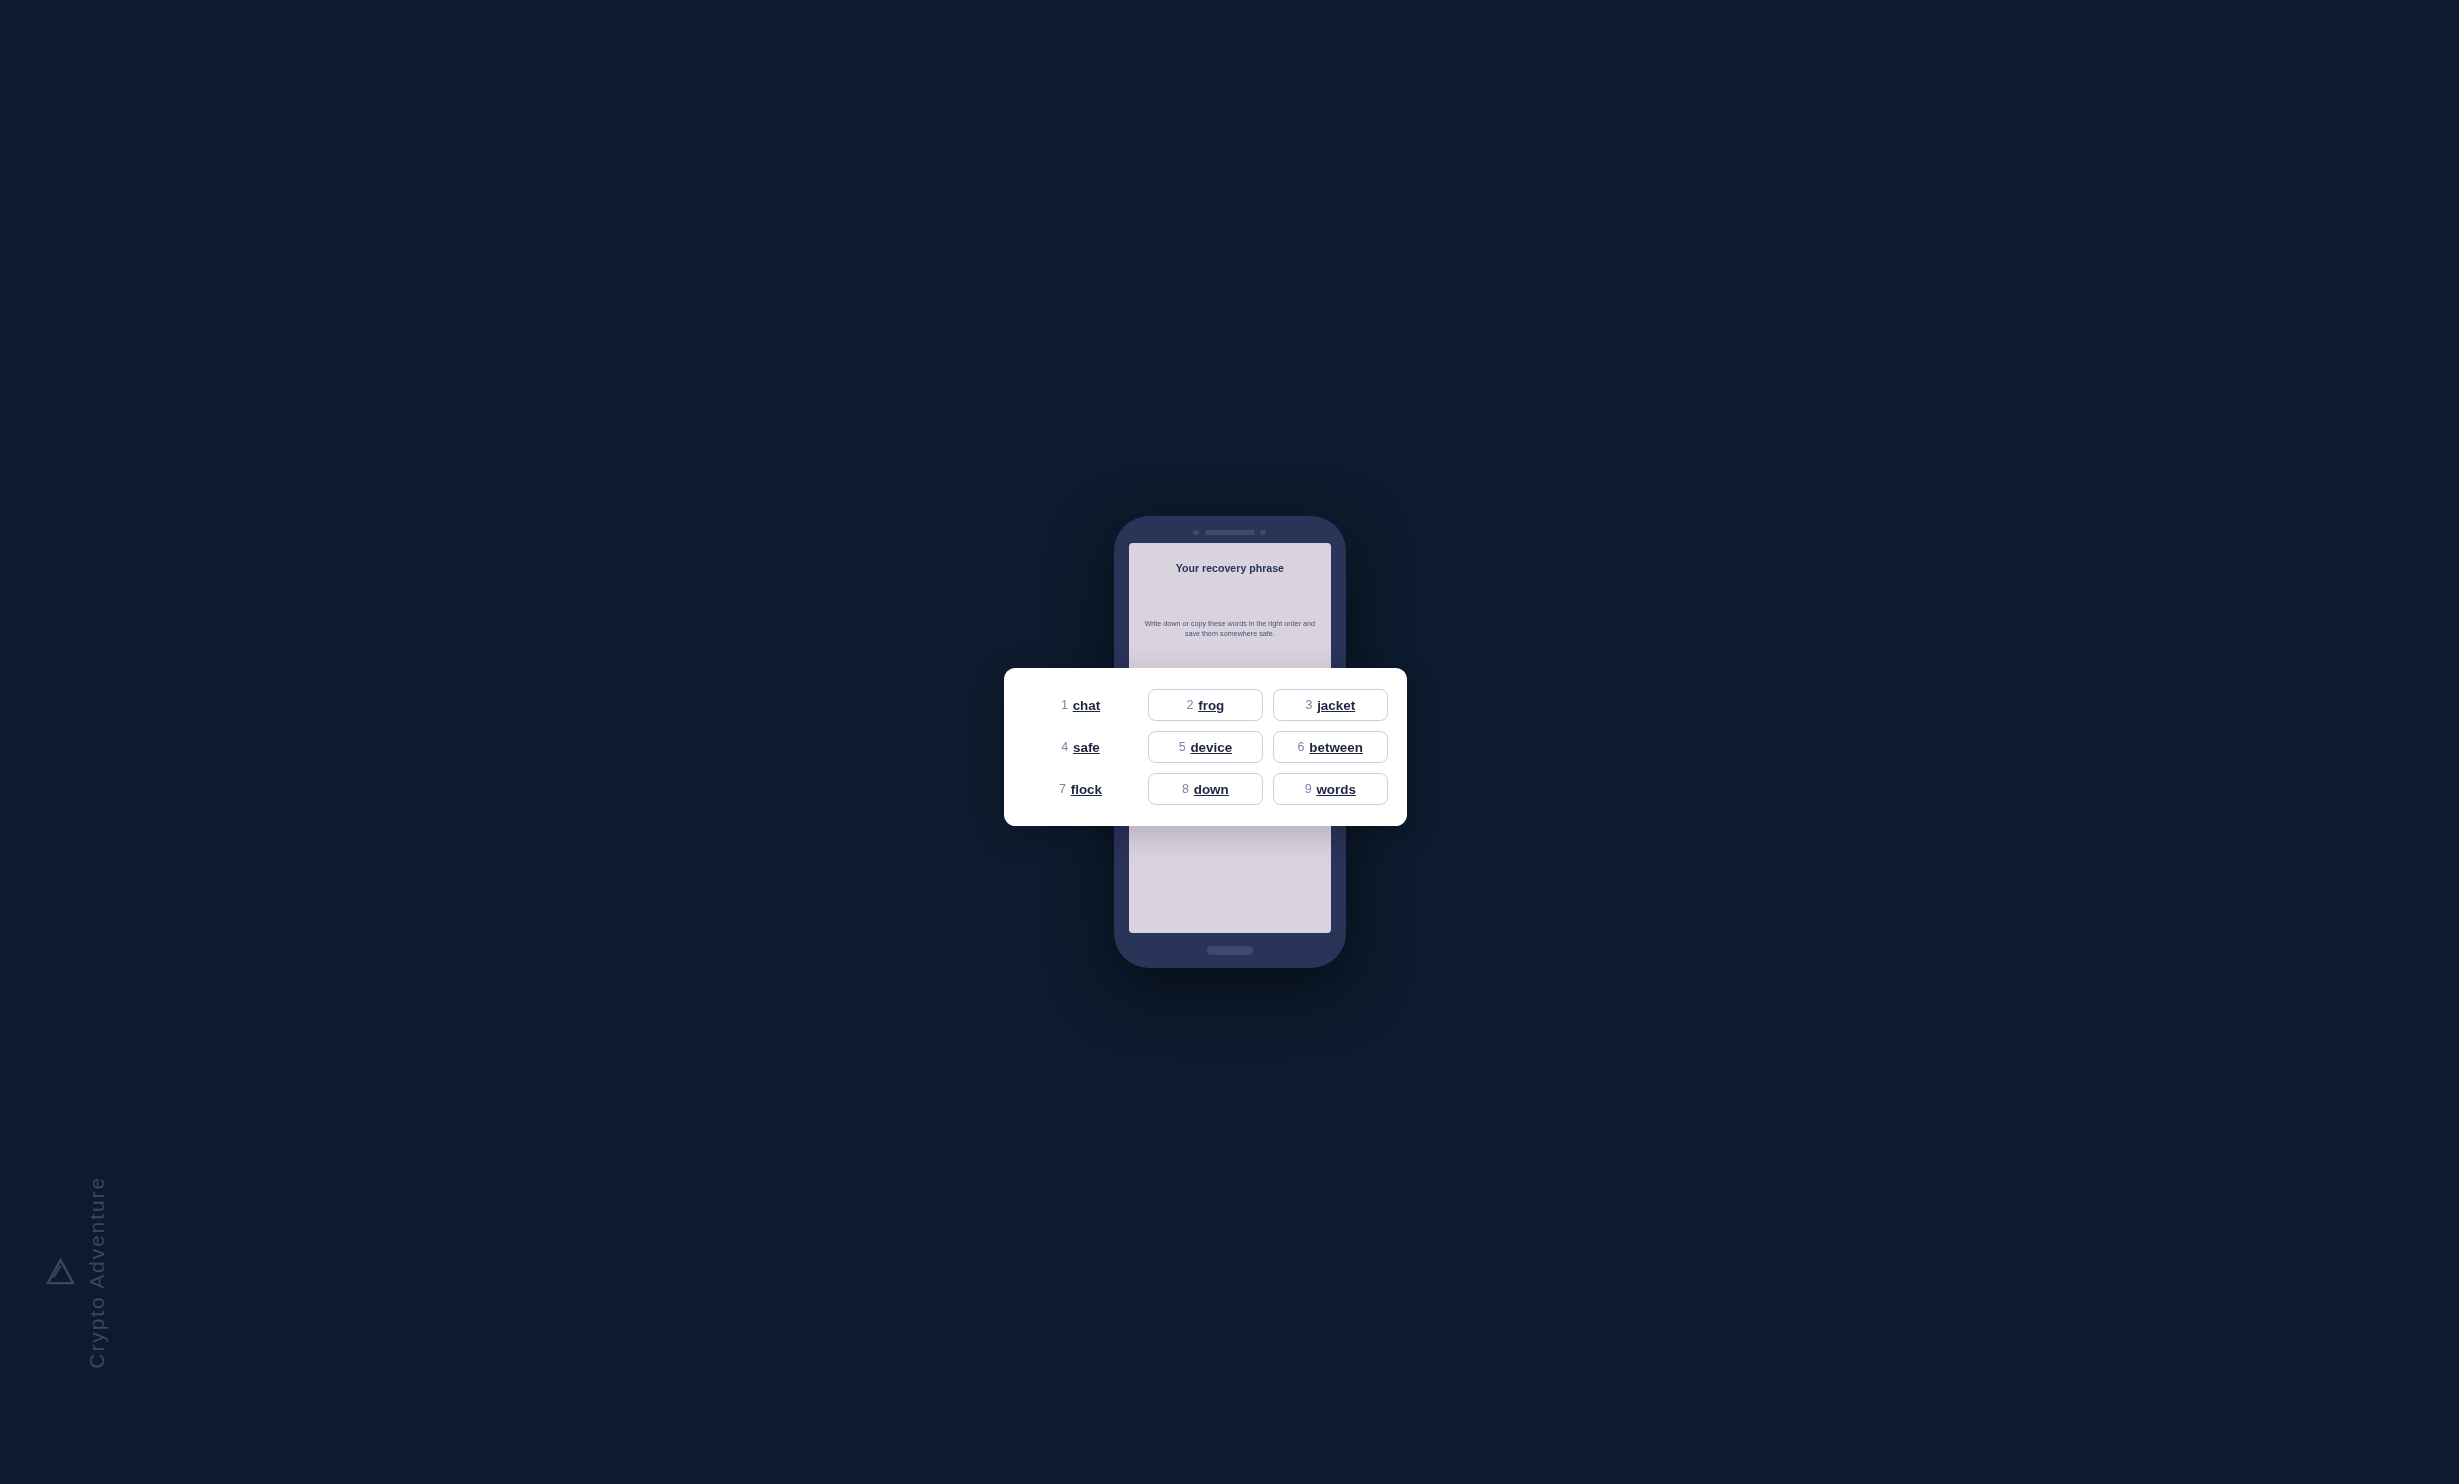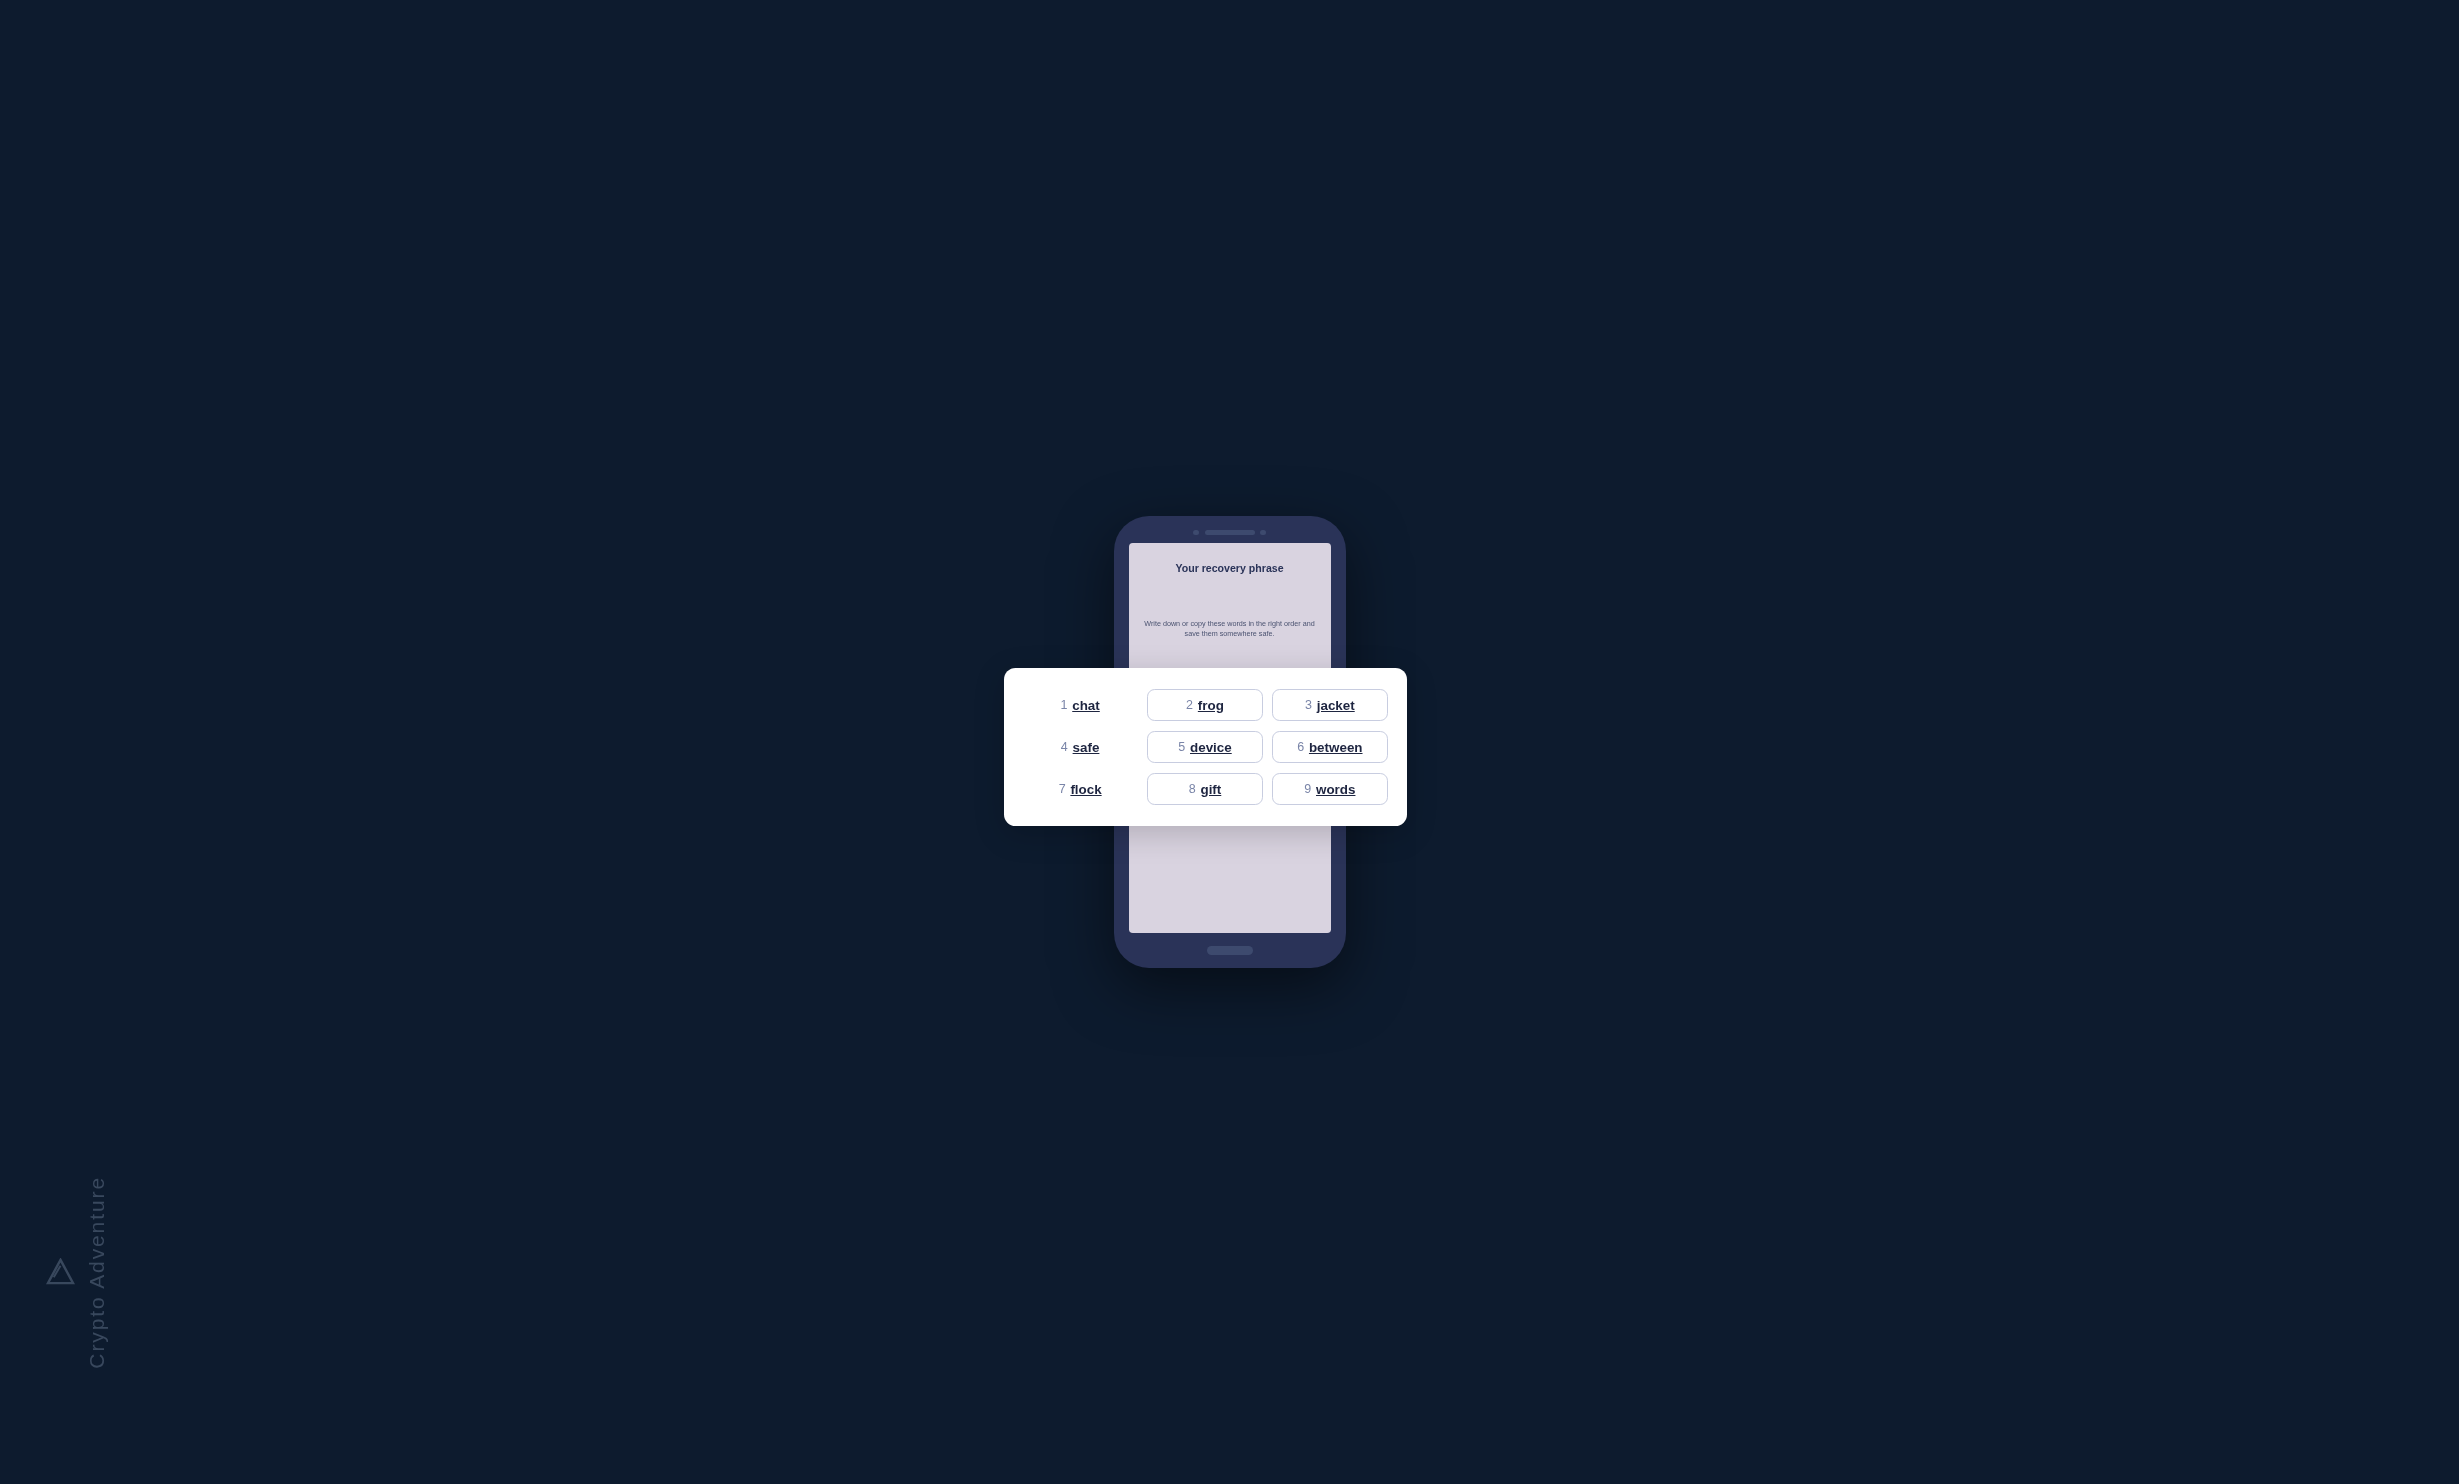--- a/index.html
+++ b/index.html
@@ -46,21 +46,20 @@
     
     .phone {
       width: 232px;
       height: 452px;
       background-color: #2a3358;
       border-radius: 35px;
       position: relative;
       box-shadow: 0 19px 58px rgba(0,0,0,0.5);
       display: flex;
       flex-direction: column;
-      align-items: center;
     }
 
     
     .phone-top-bar {
       width: 100%;
       height: 27px;
       display: flex;
       align-items: center;
       justify-content: center;
       gap: 5.8px;
@@ -237,21 +236,21 @@
           <div class="word-item bordered">
             <span class="word-number">6</span>
             <span class="word-text">between</span>
           </div>
           <div class="word-item plain">
             <span class="word-number">7</span>
             <span class="word-text">flock</span>
           </div>
           <div class="word-item bordered">
             <span class="word-number">8</span>
-            <span class="word-text">gift</span>
+            <span class="word-text">down</span>
           </div>
           <div class="word-item bordered">
             <span class="word-number">9</span>
             <span class="word-text">words</span>
           </div>
         </div>
     </div>
   </div>
 
   <div class="phone-bottom-bar">

